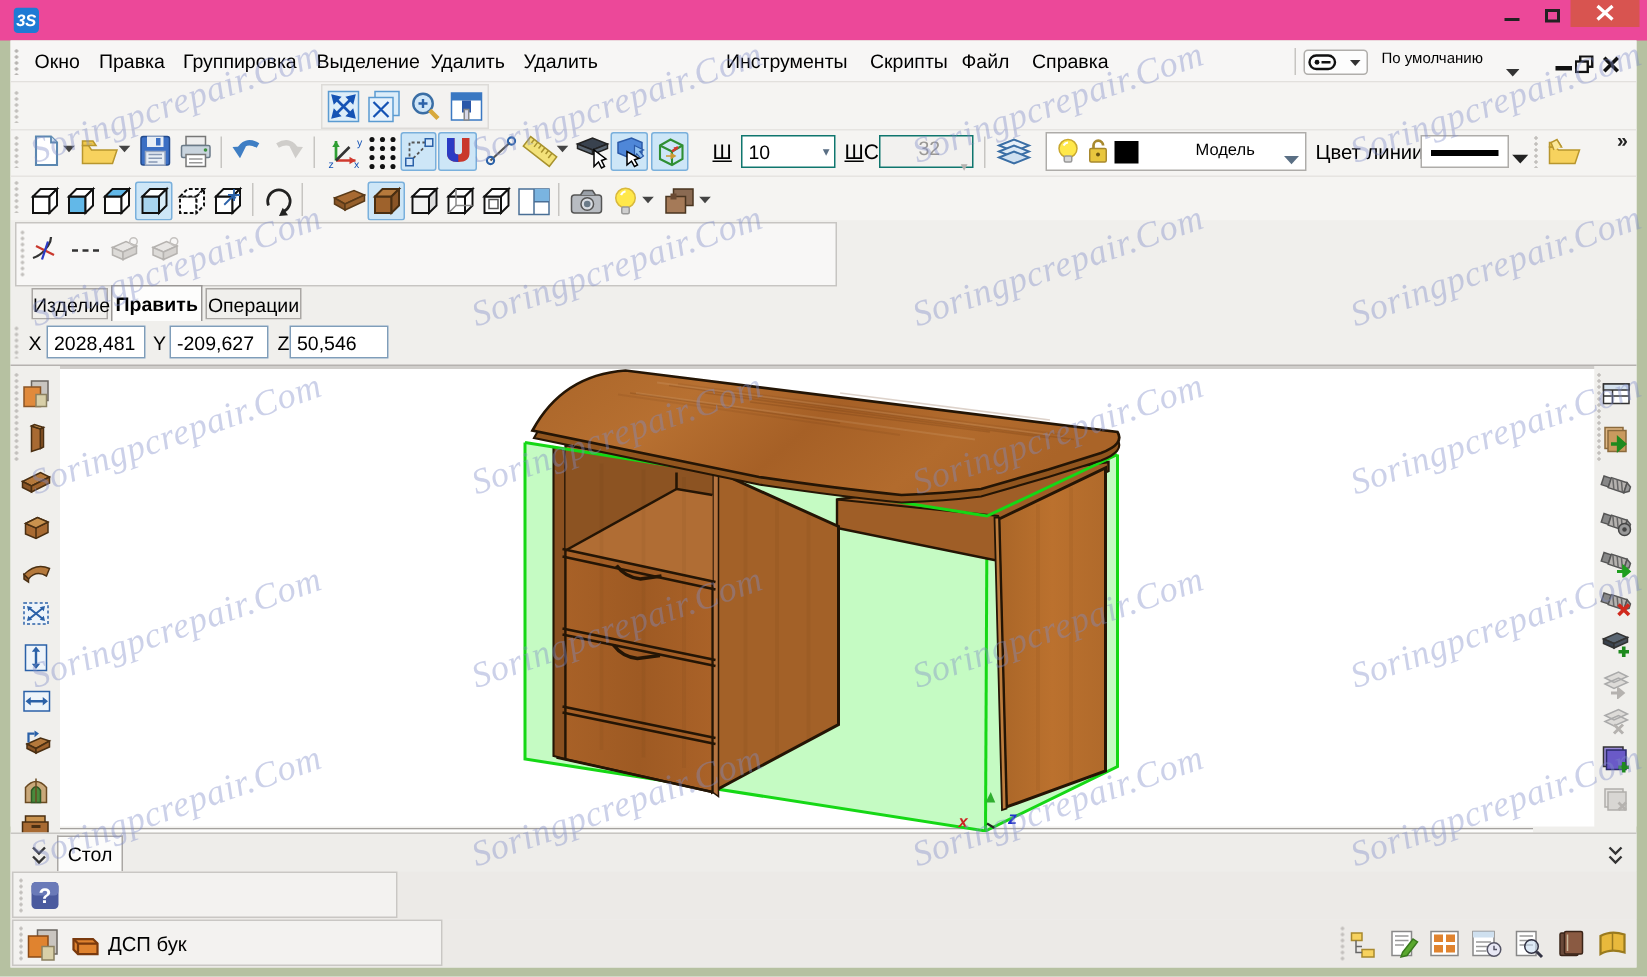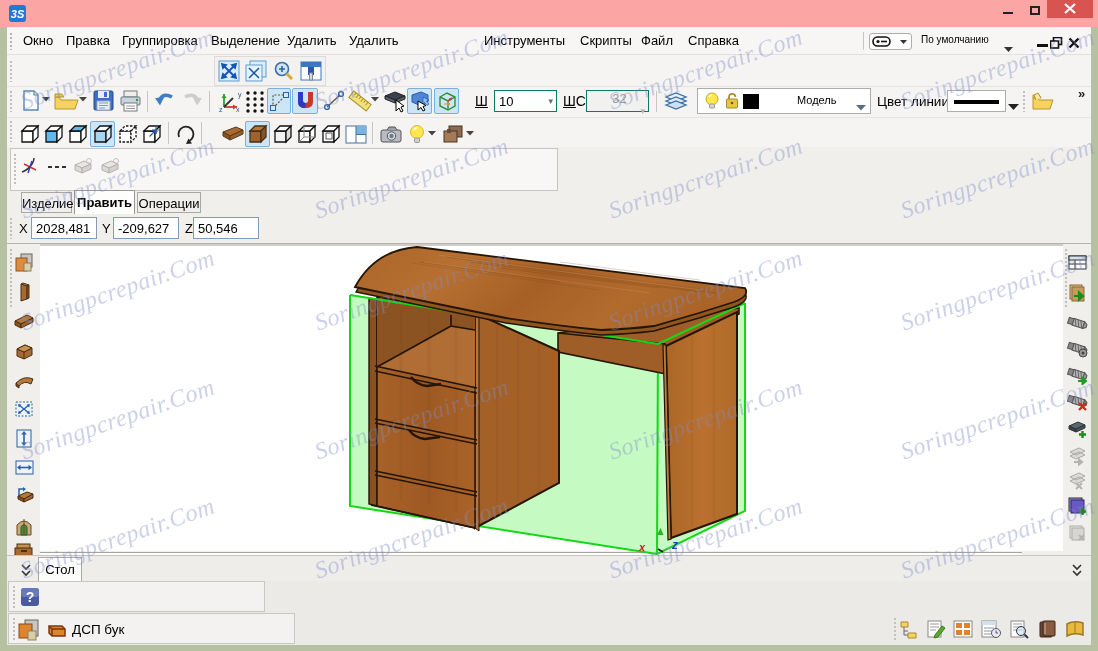--- a/index.html
+++ b/index.html
@@ -6,21 +6,21 @@
 body{background:#b6c1a1;font-family:"Liberation Sans",sans-serif;position:relative;}
 .abs{position:absolute;}
 .sel{background:#cde6f7;border:1px solid #7ab0dc;border-radius:2px;}
 .combo{position:absolute;background:#fff;border:1px solid #0f766e;font-size:13px;color:#000;display:flex;align-items:center;}
 .combo .ca{margin-left:auto;color:#5a6f84;font-size:9px;padding-right:3px;}
 .wm{position:absolute;font-family:"Liberation Serif",serif;font-style:italic;font-size:24px;color:rgba(127,140,200,0.40);transform:rotate(-19deg);white-space:nowrap;letter-spacing:0.5px;z-index:50;pointer-events:none;}
 .mi{position:absolute;font-size:13px;color:#000;top:6px;}
 </style></head>
 <body>
 
-<div class="abs" style="left:0;top:0;width:1098px;height:27px;background:#fca5a5;">
+<div class="abs" style="left:0;top:0;width:1098px;height:27px;background:#ec4899;">
  <svg class="abs" style="left:9px;top:5px;" width="17" height="17">
       <rect x="0" y="0" width="17" height="17" rx="3" fill="#1e7ad4"></rect>
       <text x="8.5" y="12.5" font-size="11" font-weight="bold" font-style="italic" fill="#fff" text-anchor="middle">3S</text>
     </svg>
  <div class="abs" style="left:1003px;top:12px;width:10px;height:2px;background:#222;"></div>
  <div class="abs" style="left:1030px;top:6px;width:10px;height:9px;border:2px solid #222;"></div>
  <div class="abs" style="left:1047px;top:0;width:46px;height:18px;background:#d85450;">
    <svg width="46" height="18">
         <path d="M18 4 L28 13 M28 4 L18 13" stroke="#fff" stroke-width="2.2"></path>
       </svg>

